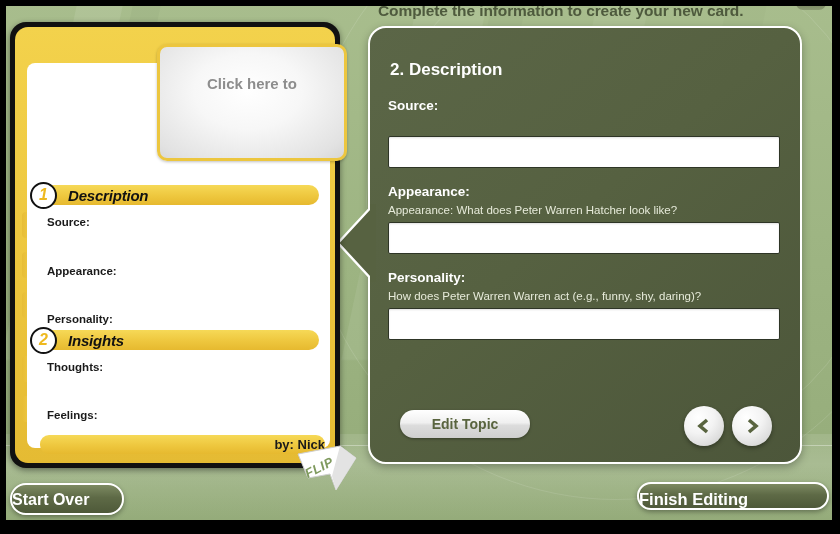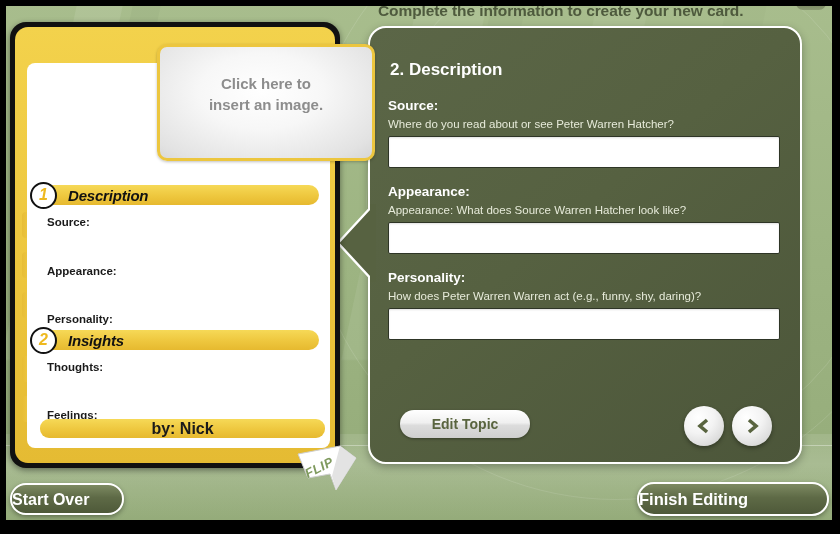--- a/index.html
+++ b/index.html
@@ -96,21 +96,21 @@
   }
   .card-subtitle {
     position:absolute; left:14px; top:26px; width:250px;
     color:#e9e9e9; font-size:11.5px; font-weight:bold;
     text-align:center;
     white-space:nowrap;
   }
 
   
   .img-slot {
-    position:absolute; left:147px; top:36px; width:218px; height:117px;
+    position:absolute; left:147px; top:36px; width:190px; height:117px;
     background:radial-gradient(ellipse at 48% 40%, #ffffff 0%, #f7f7f7 40%, #e2e2e2 85%, #d6d6d6 100%);
     border:3px solid #ecc63f;
     border-radius:10px;
     z-index:7;
     box-shadow:0 1px 3px rgba(0,0,0,0.25);
     padding-left:34px;
   }
   .img-slot-text {
     position:absolute; left:0; top:26px; width:100%;
     text-align:center; color:#8d8d8d;
@@ -152,26 +152,26 @@
     color:#111; font-size:15px; font-weight:bold; font-style:italic;
     letter-spacing:-0.2px;
   }
   .field-label {
     position:absolute; left:37px; z-index:9;
     color:#1a1a1a; font-size:11.5px; font-weight:bold;
   }
 
   
   .card-footer {
-    position:absolute; left:30px; bottom:30px; width:285px; height:19px;
+    position:absolute; left:30px; bottom:14px; width:285px; height:19px;
     background:linear-gradient(180deg,#f6d957 0%, #eec73e 55%, #e6b92f 100%);
     border-radius:9px;
     z-index:9;
-    text-align:center; line-height:19px;
-    color:#1a1a1a; font-size:16px; font-weight:bold;
+    text-align:right; line-height:19px;
+    color:#1a1a1a; font-size:13px; font-weight:bold;
   }
 
   
   .flip-tab {
     position:absolute; left:296px; top:444px; width:62px; height:48px;
     z-index:30;
   }
   .flip-text {
     position:absolute; left:8px; top:16px;
     color:#7f9a5e; font-size:13px; font-weight:bold; font-style:italic;
@@ -253,21 +253,21 @@
     text-align:left;
     color:#fff; font-weight:bold;
     box-shadow:0 2px 5px rgba(0,0,0,0.35);
     cursor:pointer;
   }
   .start-over {
     left:10px; top:483px; width:114px; height:32px;
     line-height:29px; font-size:16px;
   }
   .finish-editing {
-    left:637px; top:482px; width:192px; height:34px;
+    left:637px; top:482px; width:192px; height:28px;
     line-height:31px; font-size:16.5px;
   }
 </style>
 </head>
 <body>
 
 <div id="stage">
 
   <div class="bg">
     <div class="bg-stripe" style="left:40px;  width:46px;  opacity:.55;"></div>
@@ -287,21 +287,20 @@
 
   <div class="card-shell">
     <div class="card-black"></div>
     <div class="card-yellow"></div>
 
     <div class="card-white"></div>
 
     <div class="img-slot">
       <div class="img-slot-text">
         <div>Click here to</div>
-        <div>insert an image.</div>
       </div>
     </div>
 
 
     <div class="edge-tab" style="left:12px; top:204px;"></div>
     <div class="edge-tab" style="left:12px; top:244px;"></div>
     <div class="edge-tab" style="left:12px; top:284px;"></div>
     <div class="edge-tab" style="left:12px; top:348px;"></div>
     <div class="edge-tab" style="left:12px; top:388px;"></div>
 
@@ -329,25 +328,24 @@
     <div class="flip-text">FLIP</div>
   </div>
 
   <div class="panel-wrap">
 
     <div class="panel">
 
       <div class="panel-title" style="left:20px; top:32px;">2. Description</div>
 
       <div class="fld-head" style="left:18px; top:70px;">Source:</div>
-      <div class="fld-hint" style="left:18px; top:90px;">Where do you read about or see Peter Warren Hatcher?</div>
       <input class="fld-input" type="text" style="left: 18px; top: 108px;" value="">
 
       <div class="fld-head" style="left:18px; top:156px;">Appearance:</div>
-      <div class="fld-hint" style="left:18px; top:176px;">Appearance: What does Source Warren Hatcher look like?</div>
+      <div class="fld-hint" style="left:18px; top:176px;">Appearance: What does Peter Warren Hatcher look like?</div>
       <input class="fld-input" type="text" style="left: 18px; top: 194px;" value="">
 
       <div class="fld-head" style="left:18px; top:242px;">Personality:</div>
       <div class="fld-hint" style="left:18px; top:262px;">How does Peter Warren Warren act (e.g., funny, shy, daring)?</div>
       <input class="fld-input" type="text" style="left: 18px; top: 280px;" value="">
 
       <div class="edit-topic-btn" style="left:30px; top:382px;">Edit Topic</div>
 
       <div class="nav-btn nav-prev" style="left:314px; top:378px;">
         <div class="chev">

